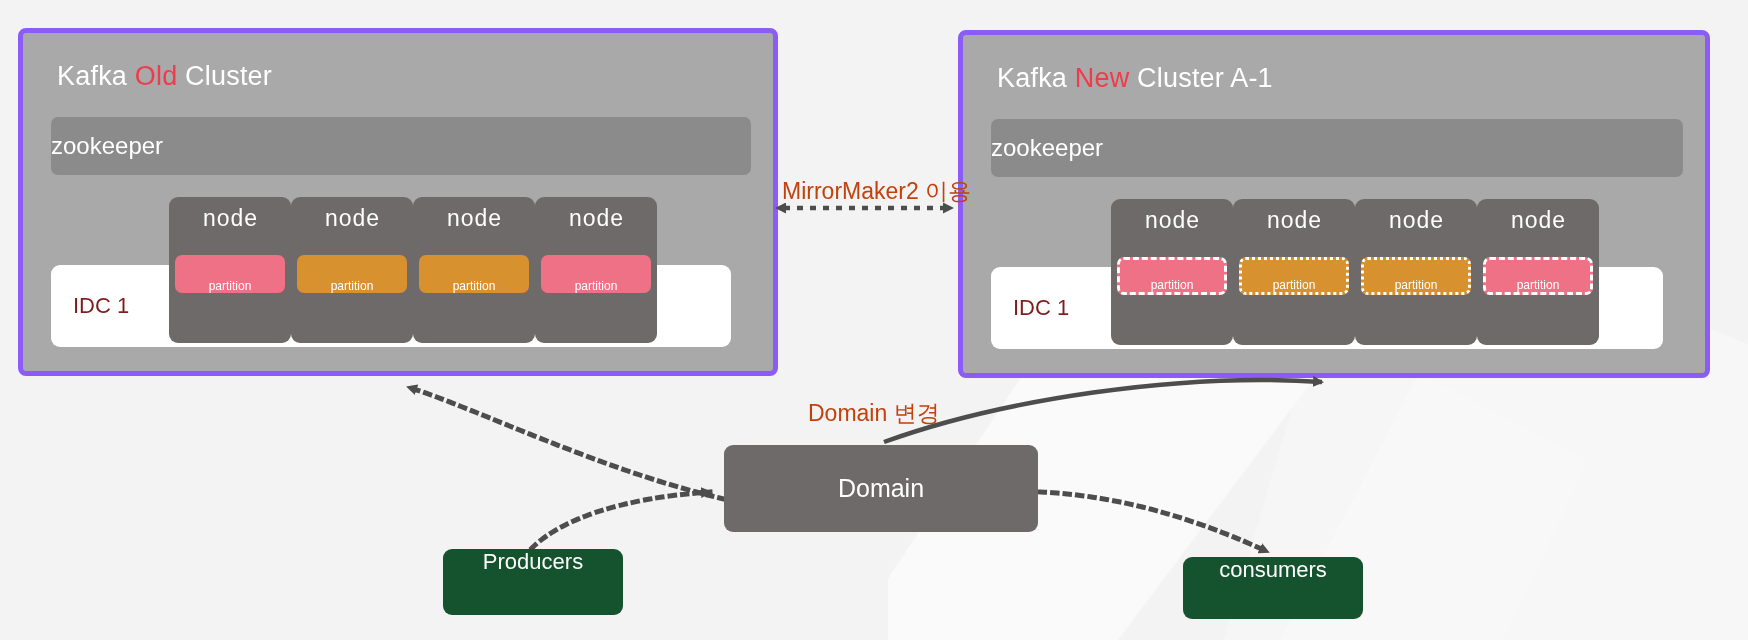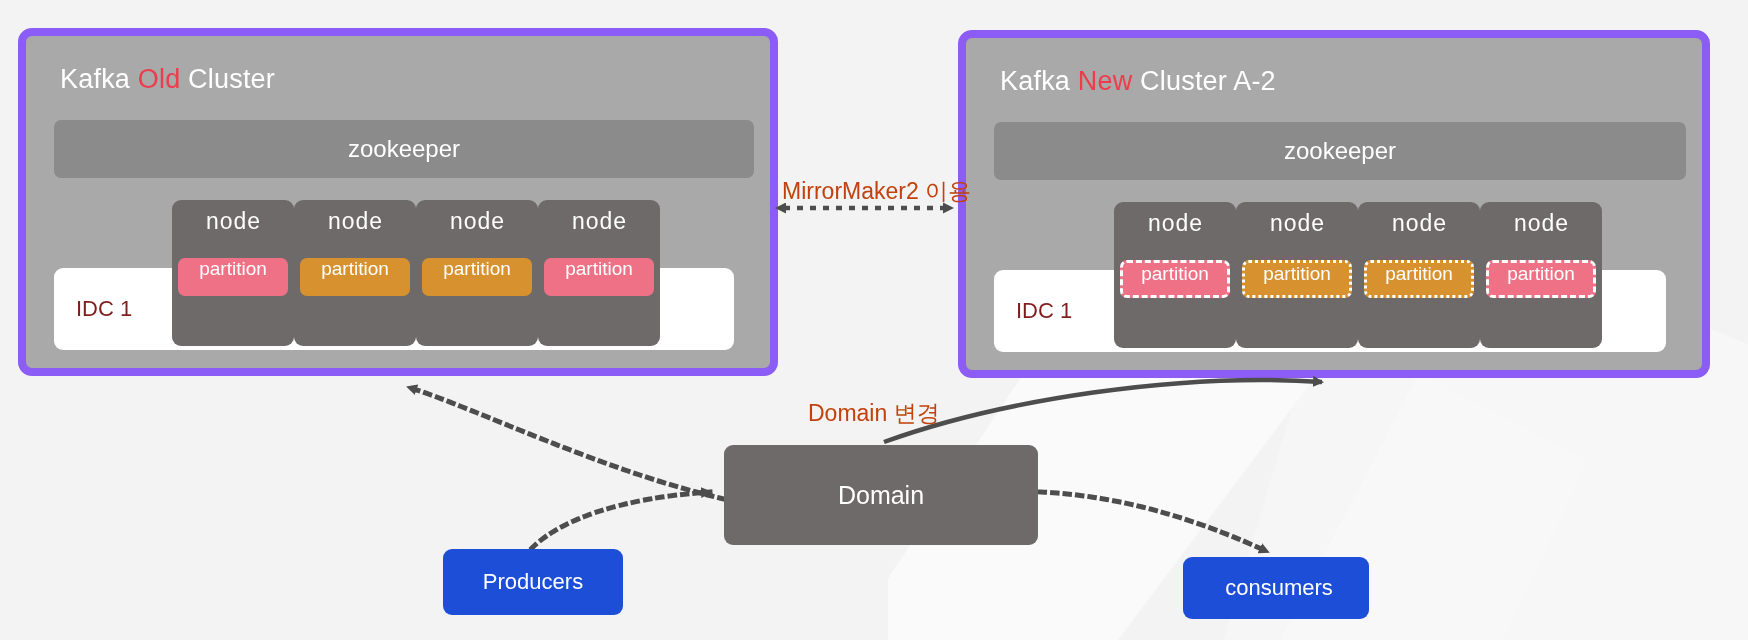--- a/index.html
+++ b/index.html
@@ -24,22 +24,22 @@
     width: 900px;
     height: 560px;
     pointer-events: none;
     opacity: 1;
   }
 
   
   .cluster {
     position: absolute;
     background: #a9a9a9;
-    border: 8px solid #8b5cf6;
-    border-radius: 14px;
+    border: 5px solid #8b5cf6;
+    border-radius: 8px;
     box-sizing: border-box;
   }
   .cluster-title {
     position: absolute;
     left: 34px;
     top: 28px;
     font-size: 27px;
     color: #ffffff;
     white-space: nowrap;
     letter-spacing: .2px;
@@ -47,21 +47,20 @@
   .cluster-title .accent { color: #ef3b4c; }
 
   .zookeeper {
     position: absolute;
     background: #8b8b8b;
     border-radius: 7px;
     color: #ffffff;
     font-size: 24px;
     display: flex;
     align-items: center;
-    justify-content: center;
   }
 
   .idc-box {
     position: absolute;
     background: #ffffff;
     border-radius: 9px;
   }
   .idc-label {
     position: absolute;
     left: 22px;
@@ -87,49 +86,48 @@
     font-size: 23px;
     font-family: Liberation Mono, monospace;
   }
   .partition {
     position: absolute;
     left: 6px;
     right: 6px;
     height: 38px;
     border-radius: 7px;
     display: flex;
-    align-items: flex-start;
+    align-items: flex-end;
     justify-content: center;
     color: #ffffff;
-    font-size: 19px;
+    font-size: 12px;
     box-sizing: border-box;
   }
   .partition.outline-dashed { border: 3px dashed #ffffff; }
   .partition.outline-dotted { border: 3px dotted #ffffff; }
 
   
   .domain-box {
     position: absolute;
     background: #6e6a6a;
     border-radius: 9px;
     color: #ffffff;
     display: flex;
     flex-direction: column;
     align-items: center;
     justify-content: center;
     line-height: 1.22;
     font-size: 25px;
   }
   .endpoint-box {
     position: absolute;
-    background: #1d4ed8;
-    border-radius: 9px;
-    color: #ffffff;
-    display: flex;
-    align-items: center;
+    background: #14532d;
+    border-radius: 9px;
+    color: #ffffff;
+    display: flex;
     justify-content: center;
     font-size: 22px;
   }
 
   .edge-label {
     position: absolute;
     font-size: 23px;
     color: #c2410c;
     white-space: nowrap;
   }
@@ -191,21 +189,21 @@
     <div class="node" style="left:512px; top:164px; width:122px; height:146px;">
       <div class="node-label">node</div>
       <div class="partition" style="top:58px; background:#ef7186;">
         <span>partition</span>
       </div>
     </div>
   </div>
 
   <div class="cluster" style="left:958px; top:30px; width:752px; height:348px;">
     <div class="cluster-title">
-      <span>Kafka </span><span class="accent">New</span><span> Cluster A-2</span>
+      <span>Kafka </span><span class="accent">New</span><span> Cluster A-1</span>
     </div>
 
     <div class="zookeeper" style="left:28px; top:84px; width:692px; height:58px;">
       <span>zookeeper</span>
     </div>
 
     <div class="idc-box" style="left:28px; top:232px; width:672px; height:82px;">
       <div class="idc-label">IDC 1</div>
     </div>
 
@@ -266,25 +264,25 @@
 
     <g>
       <path d="M 1040 492 C 1130 496, 1210 525, 1268 552" fill="none" stroke="#4d4d4d" stroke-width="5" stroke-dasharray="4.5 8" stroke-linecap="square" marker-end="url(#arrowSolid)"></path>
     </g>
   </svg>
 
   <div class="edge-label" style="left:782px; top:176px;">MirrorMaker2 이용</div>
 
   <div class="edge-label" style="left:808px; top:398px;">Domain 변경</div>
 
-  <div class="domain-box" style="left:724px; top:445px; width:314px; height:100px;">
+  <div class="domain-box" style="left:724px; top:445px; width:314px; height:87px;">
     <div>Domain</div>
   </div>
 
   <div class="endpoint-box" style="left:443px; top:549px; width:180px; height:66px;">
     <span>Producers</span>
   </div>
 
-  <div class="endpoint-box" style="left:1183px; top:557px; width:180px; height:62px;padding-left:6px;">
+  <div class="endpoint-box" style="left:1183px; top:557px; width:180px; height:62px;">
     <span>consumers</span>
   </div>
 
 </div>
 
 </body></html>

